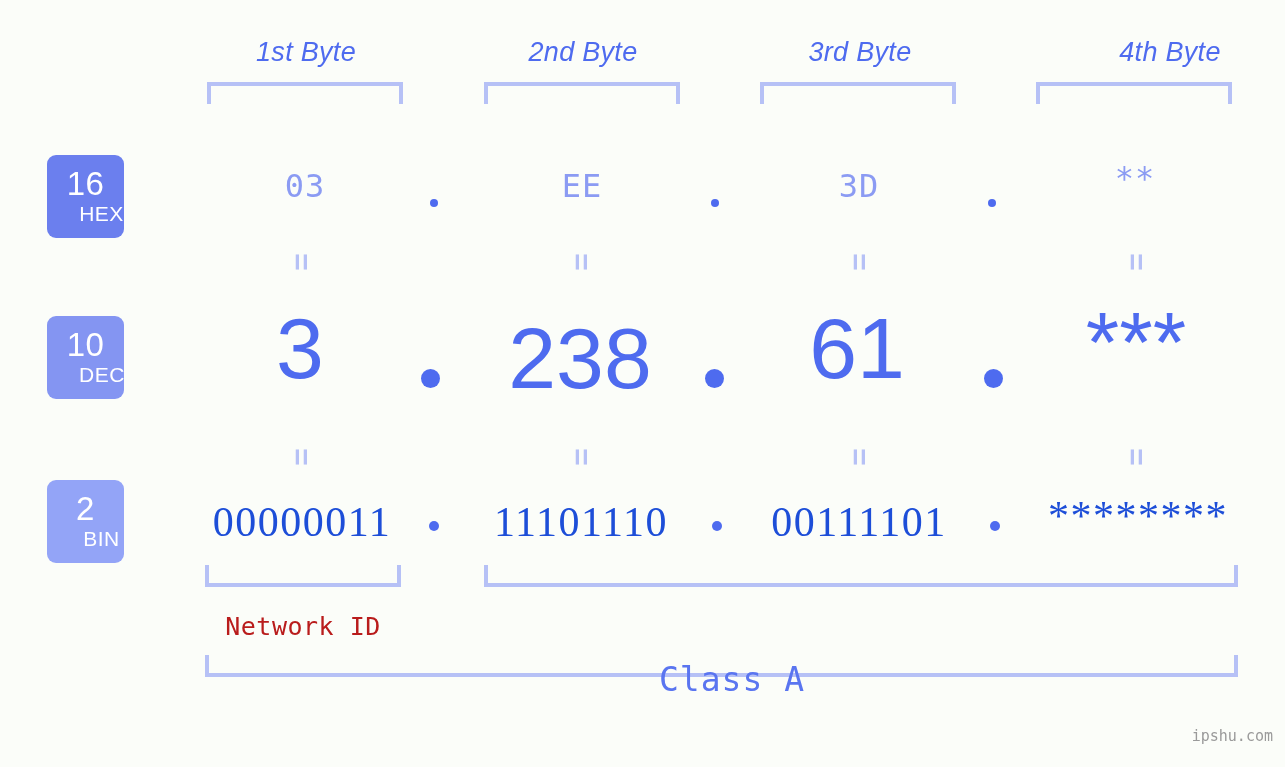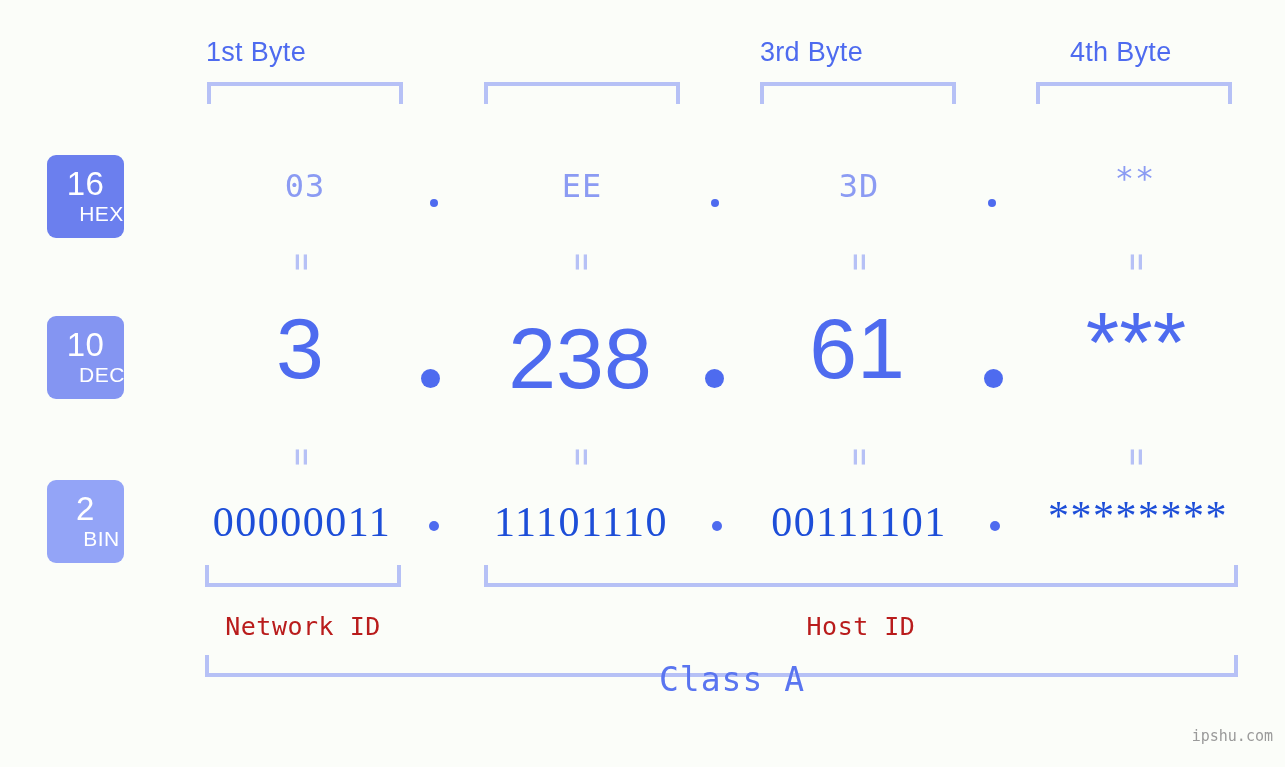--- a/index.html
+++ b/index.html
@@ -20,26 +20,27 @@
     width: 1285px;
     height: 767px;
   }
 
   
   .byte-head {
     position: absolute;
     top: 33px;
     height: 38px;
     line-height: 38px;
-    text-align: left;
+    text-align: center;
     font-family: "Liberation Sans", sans-serif;
     font-size: 27px;
     color: #4e6bef;
     letter-spacing: 0.3px;
     white-space: nowrap;
+    font-style: italic;
   }
 
   
   .bracket-down {
     position: absolute;
     height: 22px;
     border-top: 4px solid #b6c1f6;
     border-left: 4px solid #b6c1f6;
     border-right: 4px solid #b6c1f6;
     box-sizing: border-box;
@@ -173,20 +174,21 @@
     color: #9a9a9a;
     letter-spacing: 0px;
   }
 </style>
 </head>
 <body>
 
 <div class="canvas">
 
   <div class="byte-head" style="left:206px;width:200px;">1st Byte</div>
+  <div class="byte-head" style="left:483px;width:200px;">2nd Byte</div>
   <div class="byte-head" style="left:760px;width:200px;">3rd Byte</div>
   <div class="byte-head" style="left:1070px;width:200px;">4th Byte</div>
 
   <div class="bracket-down" style="left:207px;top:82px;width:196px;"></div>
   <div class="bracket-down" style="left:484px;top:82px;width:196px;"></div>
   <div class="bracket-down" style="left:760px;top:82px;width:196px;"></div>
   <div class="bracket-down" style="left:1036px;top:82px;width:196px;"></div>
 
   <div class="badge" id="badge-hex">
     <span class="num">16</span>
@@ -241,20 +243,19 @@
 
     <div class="dot dot-md" style="left:429px;top:521px;"></div>
     <div class="dot dot-md" style="left:712px;top:521px;"></div>
     <div class="dot dot-md" style="left:990px;top:521px;"></div>
   </div>
 
   <div class="bracket-up" style="left:205px;top:565px;width:196px;"></div>
   <div class="bracket-up" style="left:484px;top:565px;width:754px;"></div>
 
   <div class="id-label" style="left:203px;top:612px;width:200px;">Network ID</div>
-  <div class="id-label" style="left:761px;top:612px;width:200px;">Host ID</div>
 
   <div class="bracket-up" style="left:205px;top:655px;width:1033px;"></div>
   <div class="class-label" style="left:622px;top:661px;width:220px;">Class A</div>
 
   <div class="watermark">ipshu.com</div>
 
 </div>
 
 </body></html>

